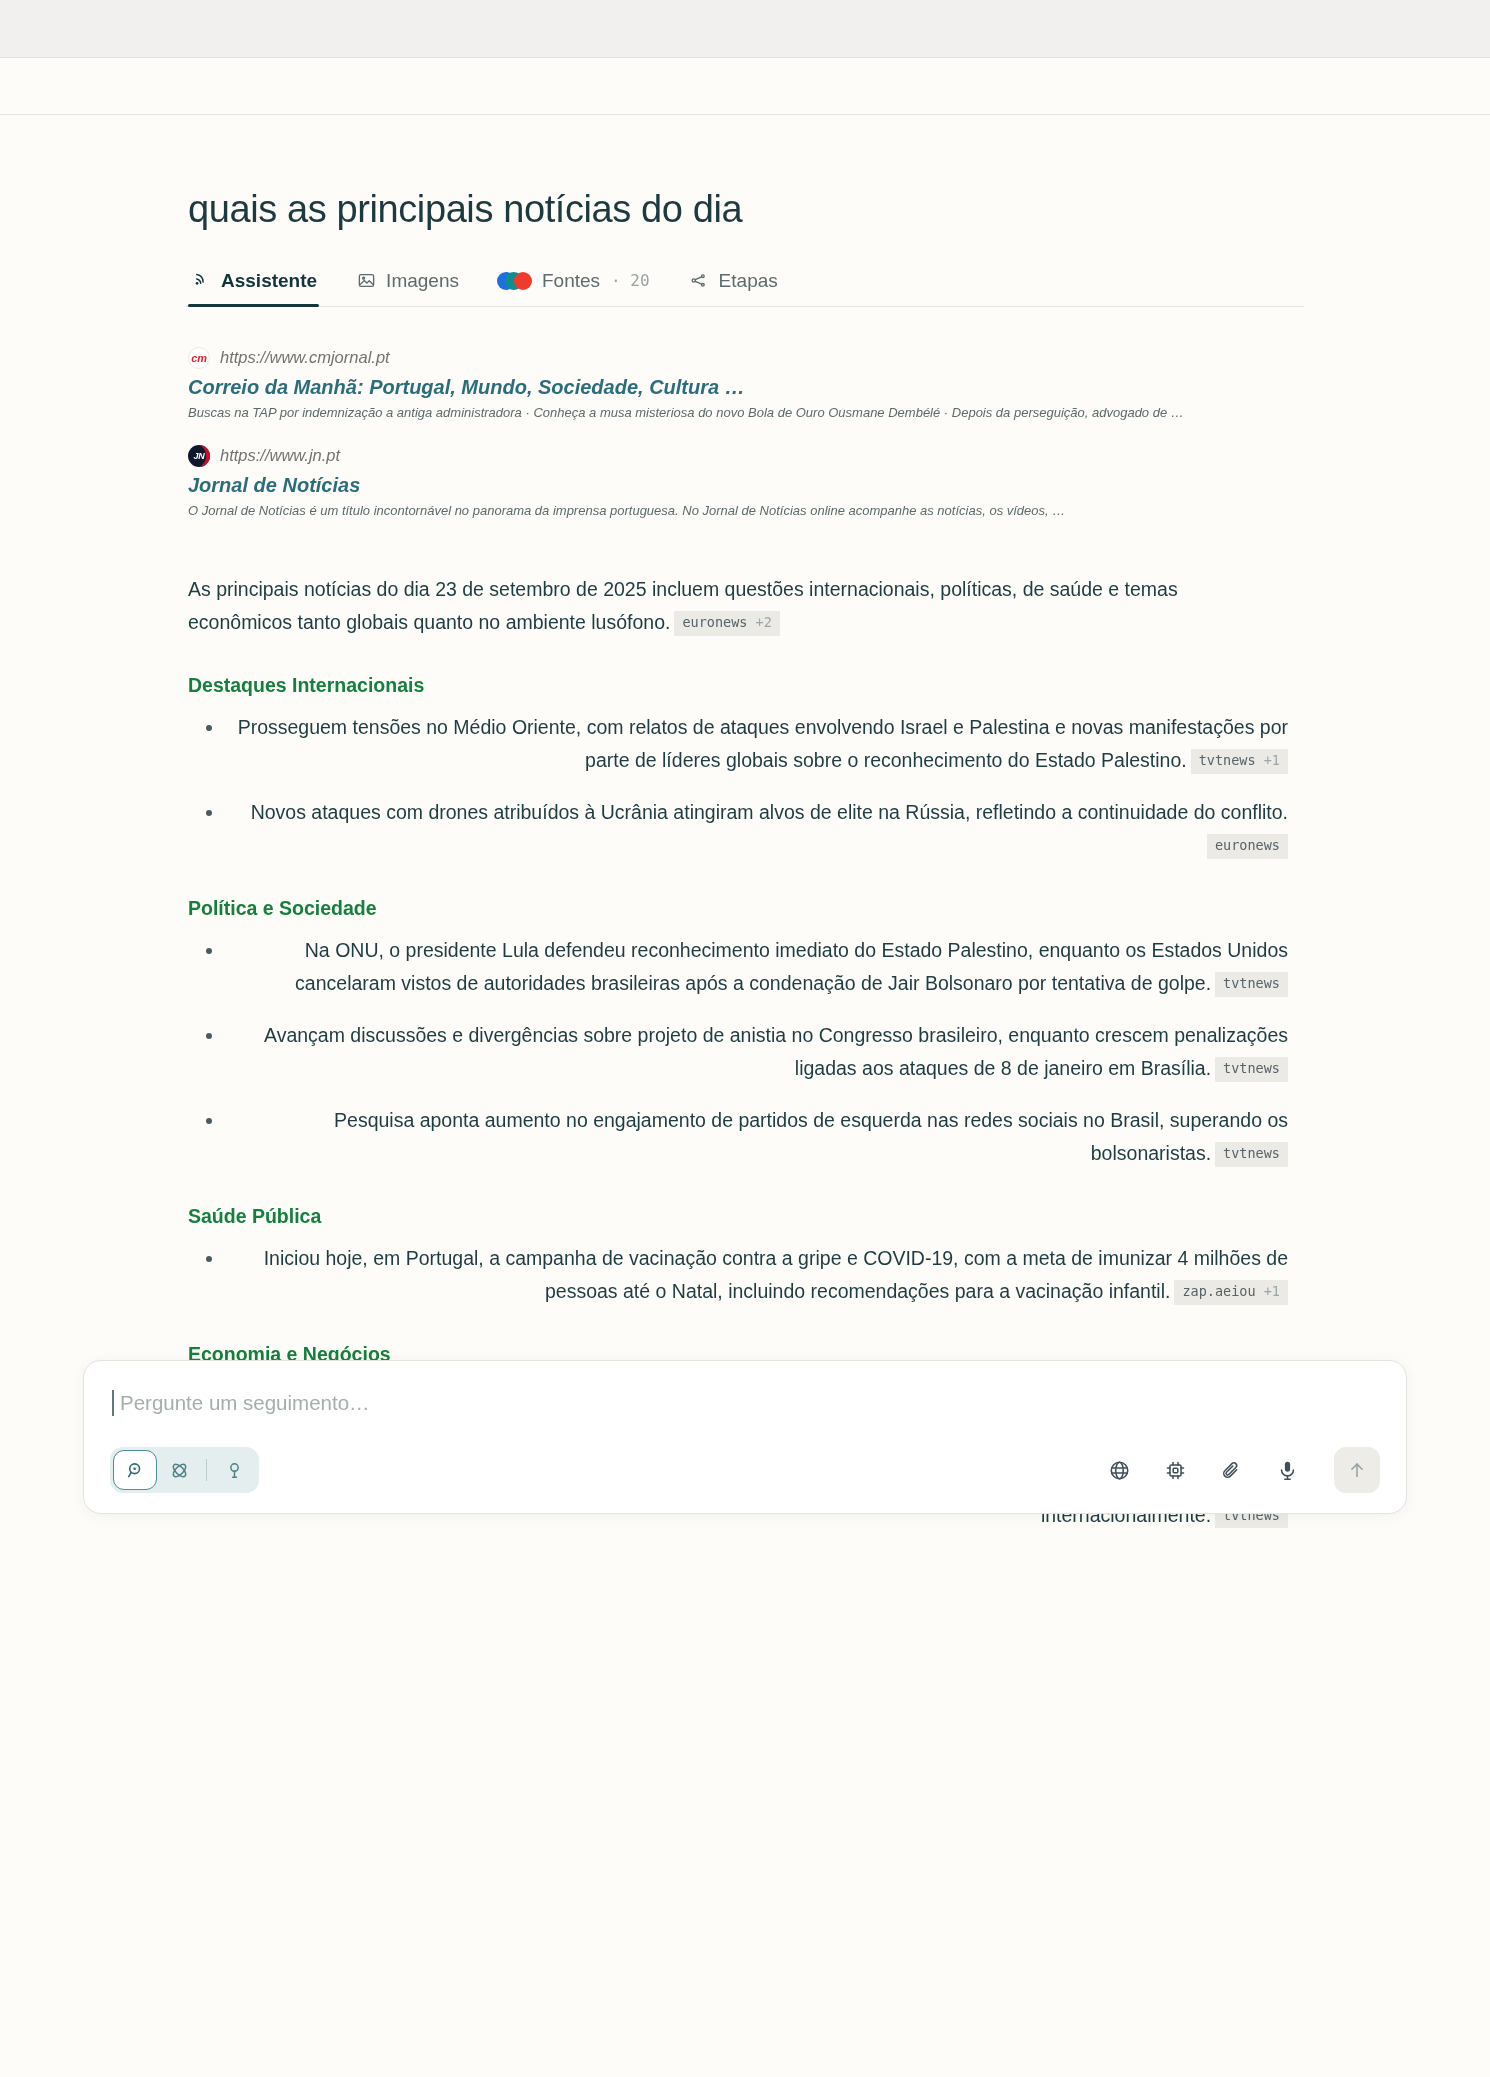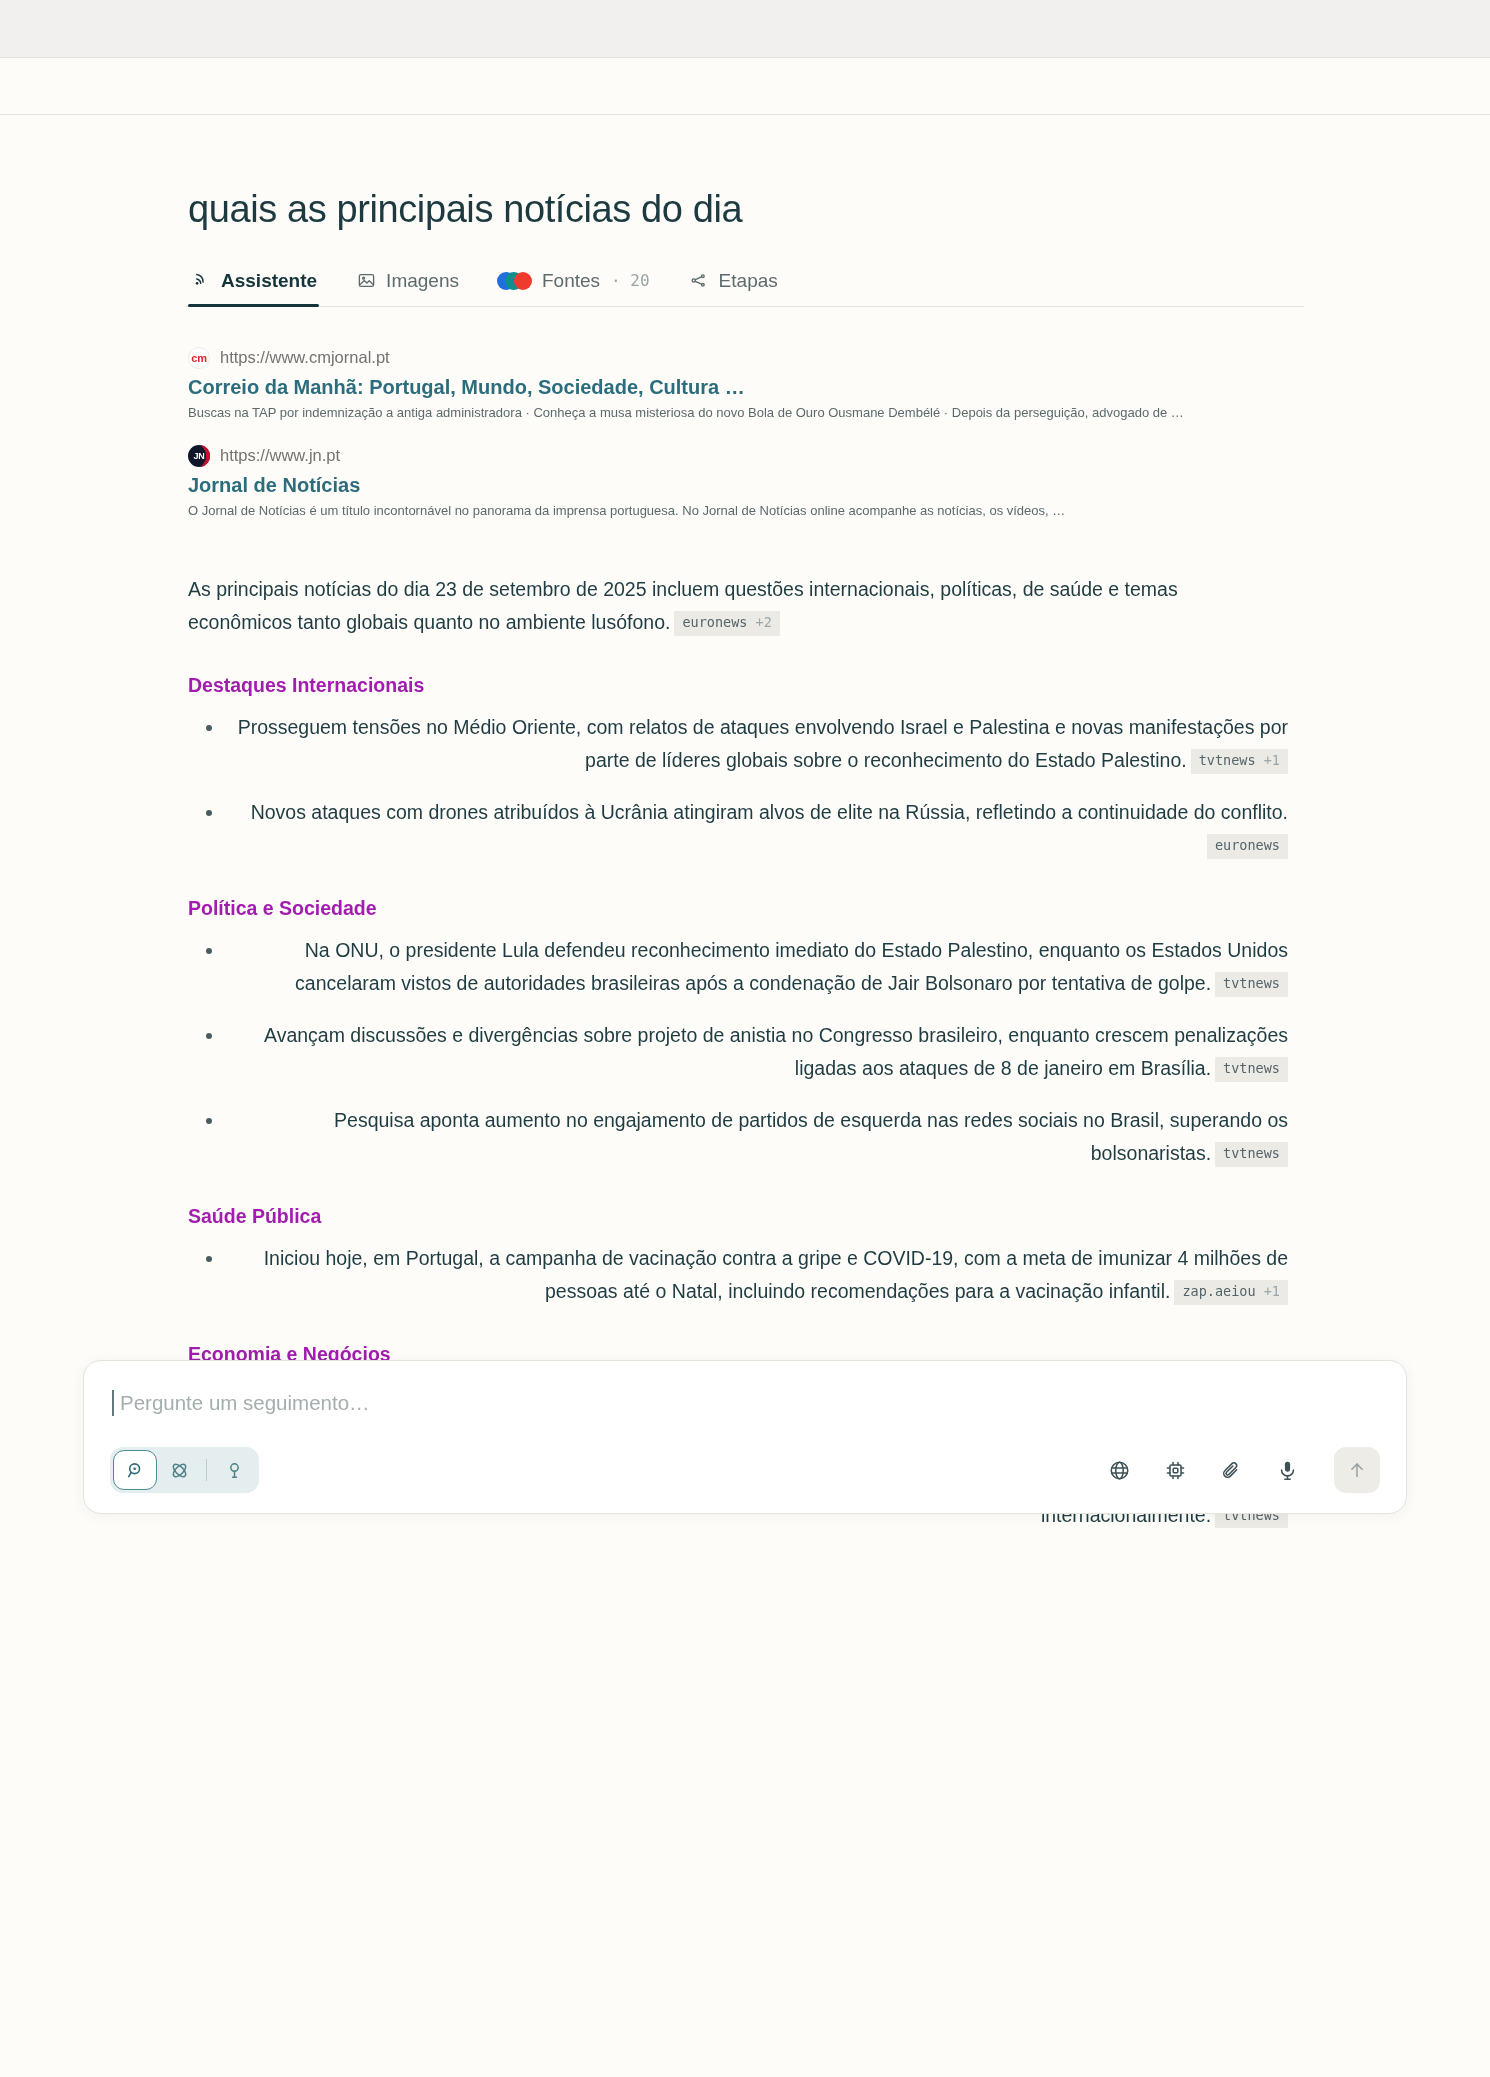--- a/index.html
+++ b/index.html
@@ -91,21 +91,21 @@
     position: absolute; top: 1px;
     width: 18px; height: 18px; border-radius: 50%;
     display: block;
   }
   .favstack i:nth-child(1) { left: 0;  }
   .favstack i:nth-child(2) { left: 8px; }
   .favstack i:nth-child(3) { left: 17px; }
 
   
   #sources { margin-top: 40px; padding-left: 2px; }
-  .source { margin-bottom: 22px; }
+  .source { margin-bottom: 22px; font-style: italic; }
   .source-meta {
     display: flex; align-items: center; gap: 10px;
     margin-bottom: 7px;
   }
   .favicon {
     width: 22px; height: 22px; border-radius: 50%;
     display: inline-flex; align-items: center; justify-content: center;
     font-size: 10px; font-weight: 700; color: #fff;
     flex: 0 0 auto;
     letter-spacing: -0.3px;
@@ -127,21 +127,21 @@
   #answer { margin-top: 52px; padding-left: 2px; }
   .para {
     font-size: 19.5px;
     line-height: 1.72;
     color: #1f3c42;
     max-width: 1095px;
   }
   .sec-head {
     font-size: 19.5px;
     font-weight: 700;
-    color: #a21caf;
+    color: #15803d;
     margin: 34px 0 14px 0;
   }
   ul.bullets { list-style: none; margin: 0 0 0 0; padding: 0; text-align: right; }
   ul.bullets li {
     position: relative;
     padding-left: 38px;
     font-size: 19.5px;
     line-height: 1.72;
     color: #1f3c42;
     margin-bottom: 18px;

